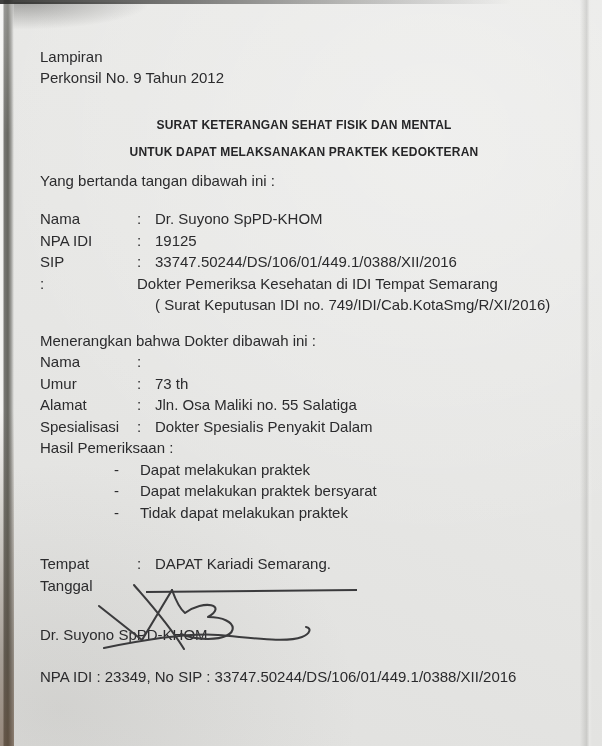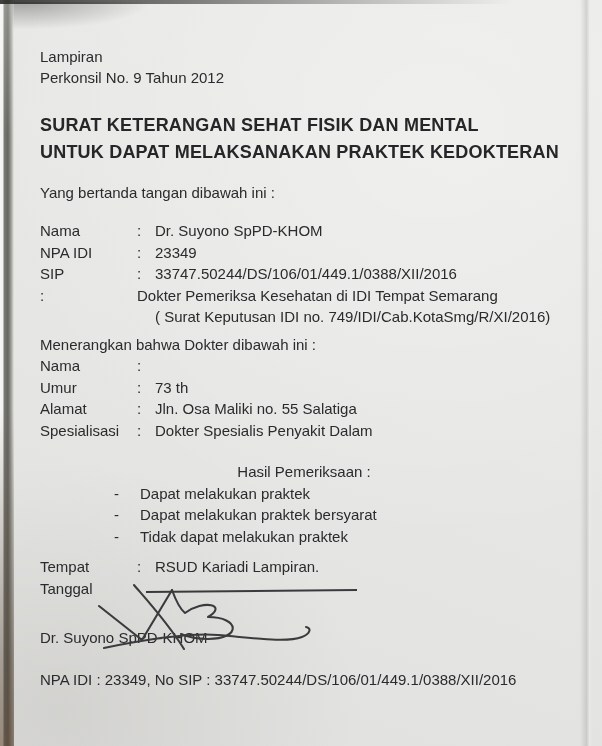--- a/index.html
+++ b/index.html
@@ -45,35 +45,36 @@
   
   .content {
     position: absolute; inset: 0; z-index: 2;
     padding: 46px 34px 0 40px;
     font-size: 15px;
     line-height: 21px;
   }
   .doc-header { line-height: 21px; }
   .doc-title {
     margin-top: 24px;
-    font-size: 18px;
+    text-align: center;
+    font-size: 12px;
     font-weight: 600;
     letter-spacing: 0.2px;
     line-height: 27px;
     color: #262628;
   }
-  .intro { margin-top: 16px; }
+  .intro { margin-top: 4px; }
   .fields { margin-top: 17px; }
   .frow { display: grid; grid-template-columns: 97px 18px auto; line-height: 21.5px; }
   .frow .fvalue { white-space: nowrap; }
-  .statement { margin-top: 6px; line-height: 21.5px; }
-  .results-heading { margin-top: 20px; line-height: 21.5px; text-align: center; }
+  .statement { margin-top: 14px; line-height: 21.5px; }
+  .results-heading { margin-top: 0; line-height: 21.5px; }
   .bullets { line-height: 21.5px; }
   .bullet { display: grid; grid-template-columns: 26px auto; margin-left: 74px; }
-  .closing { margin-top: 9px; }
+  .closing { margin-top: 30px; }
   .signoff { margin-top: 28px; line-height: 21.5px; }
   .signoff .reg { white-space: nowrap; margin-top: 20px; }
   
   .date-line {
     position: absolute; left: 146px; top: 590px; width: 211px; height: 2px; z-index: 3;
     background: #3a3a3c; transform: rotate(-0.5deg);
   }
   .signature { position: absolute; left: 88px; top: 573px; z-index: 3; }
 </style>
 </head>
@@ -97,21 +98,21 @@
 
     <div class="fields">
       <div class="frow">
         <span class="flabel">Nama</span>
         <span class="fcolon">:</span>
         <span class="fvalue">Dr. Suyono SpPD-KHOM</span>
       </div>
       <div class="frow">
         <span class="flabel">NPA IDI</span>
         <span class="fcolon">:</span>
-        <span class="fvalue">23349</span>
+        <span class="fvalue">19125</span>
       </div>
       <div class="frow">
         <span class="flabel">SIP</span>
         <span class="fcolon">:</span>
         <span class="fvalue">33747.50244/DS/106/01/449.1/0388/XII/2016</span>
       </div>
       <div class="frow">
         <span class="fcolon">:</span>
         <span class="fvalue">Dokter Pemeriksa Kesehatan di IDI Tempat Semarang</span>
       </div>
@@ -160,21 +161,21 @@
       <div class="bullet">
         <span class="dash">-</span>
         <span>Tidak dapat melakukan praktek</span>
       </div>
     </div>
 
     <div class="closing">
       <div class="frow">
         <span class="flabel">Tempat</span>
         <span class="fcolon">:</span>
-        <span class="fvalue">RSUD Kariadi Lampiran.</span>
+        <span class="fvalue">DAPAT Kariadi Semarang.</span>
       </div>
       <div class="frow">
         <span class="flabel">Tanggal</span>
         <span class="fcolon"></span>
         <span class="fvalue"></span>
       </div>
     </div>
 
     <div class="signoff">
       <div>Dr. Suyono SpPD-KHOM</div>

